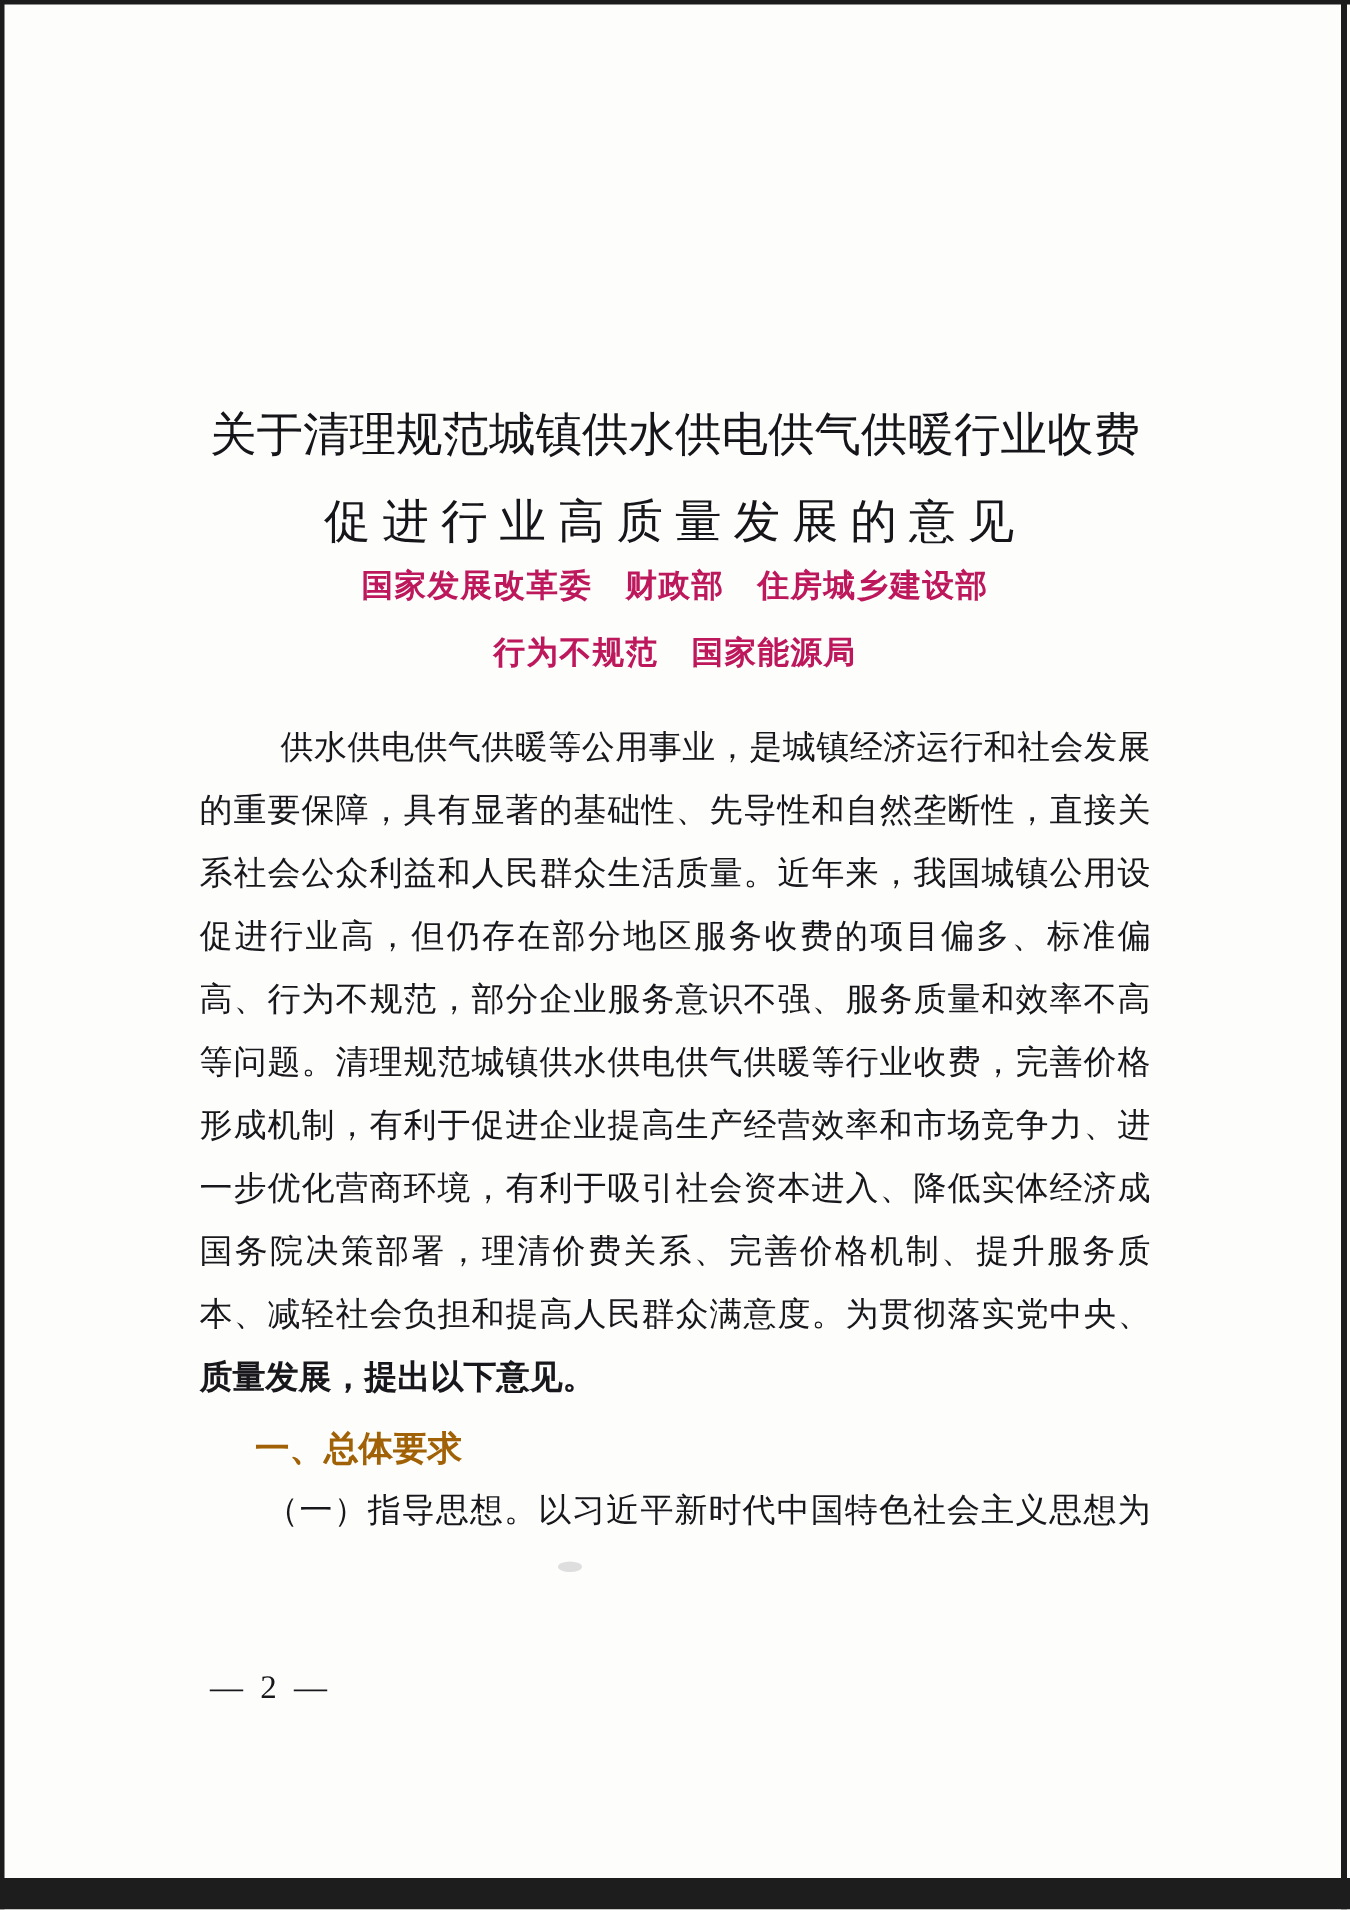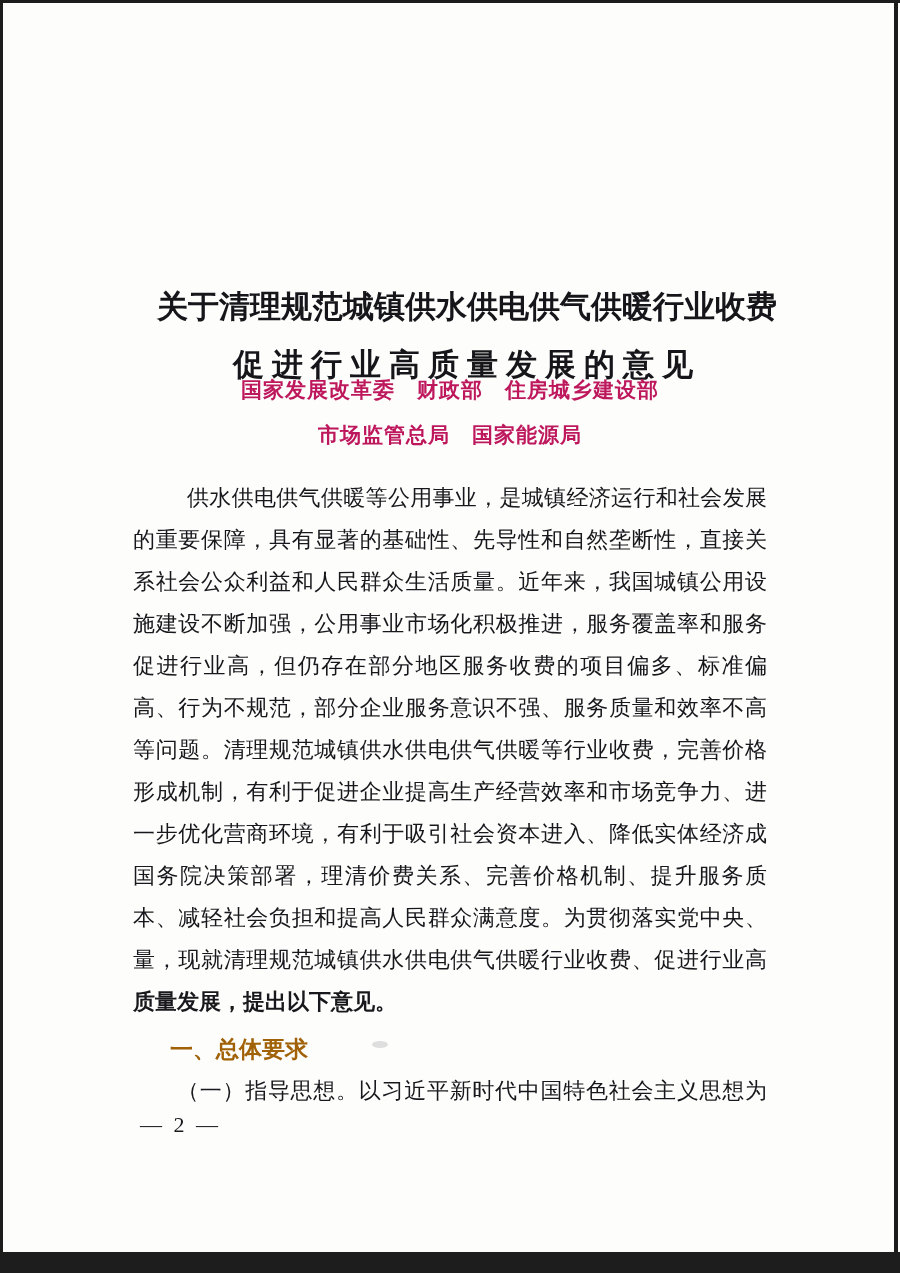--- a/index.html
+++ b/index.html
@@ -19,23 +19,23 @@
   
   .edge { position: absolute; background: #1c1c1c; }
   .edge-top    { left: 0; top: 0; width: 900px; height: 3px; }
   .edge-left   { left: 0; top: 0; width: 3px; height: 1273px; }
   .edge-right  { left: 894px; top: 0; width: 4px; height: 1273px; }
   .edge-bottom { left: 0; top: 1252px; width: 900px; height: 21px; background: #1d1d1d; }
 
   
   .doc-title {
     position: absolute; left: 133px; width: 634px;
-    margin: 17px; text-align: center;
+    margin: 0; text-align: center;
     font-family: "Liberation Sans", sans-serif;
-    font-weight: bold; font-size: 31px; color: #15151a;
+    font-weight: normal; font-size: 31px; color: #15151a;
     white-space: nowrap;
   }
   .title-l1 { top: 269px; }
   .title-l2 { top: 327px; letter-spacing: 8px; }
 
   
   .byline {
     position: absolute; left: 133px; width: 634px;
     text-align: center; font-weight: bold; font-size: 21px;
     color: #be185d; letter-spacing: 1px; white-space: nowrap;
@@ -82,35 +82,33 @@
 
   <div class="edge edge-top"></div>
   <div class="edge edge-left"></div>
   <div class="edge edge-right"></div>
   <div class="edge edge-bottom"></div>
 
   <h1 class="doc-title title-l1">关于清理规范城镇供水供电供气供暖行业收费</h1>
   <h1 class="doc-title title-l2">促进行业高质量发展的意见</h1>
 
   <div class="byline byline-1">国家发展改革委　财政部　住房城乡建设部</div>
-  <div class="byline byline-2">市场监管总局　国家能源局</div>
+  <div class="byline byline-2">行为不规范　国家能源局</div>
 
   <div class="body-text">
     <div class="bline indent">供水供电供气供暖等公用事业，是城镇经济运行和社会发展</div>
     <div class="bline">的重要保障，具有显著的基础性、先导性和自然垄断性，直接关</div>
     <div class="bline">系社会公众利益和人民群众生活质量。近年来，我国城镇公用设</div>
-    <div class="bline">施建设不断加强，公用事业市场化积极推进，服务覆盖率和服务</div>
     <div class="bline">促进行业高，但仍存在部分地区服务收费的项目偏多、标准偏</div>
     <div class="bline">高、行为不规范，部分企业服务意识不强、服务质量和效率不高</div>
     <div class="bline">等问题。清理规范城镇供水供电供气供暖等行业收费，完善价格</div>
     <div class="bline">形成机制，有利于促进企业提高生产经营效率和市场竞争力、进</div>
     <div class="bline">一步优化营商环境，有利于吸引社会资本进入、降低实体经济成</div>
     <div class="bline">国务院决策部署，理清价费关系、完善价格机制、提升服务质</div>
     <div class="bline">本、减轻社会负担和提高人民群众满意度。为贯彻落实党中央、</div>
-    <div class="bline">量，现就清理规范城镇供水供电供气供暖行业收费、促进行业高</div>
     <div class="bline para-end">质量发展，提出以下意见。</div>
 
     <div class="heading">一、总体要求</div>
     <div class="bline indent-paren">（一）指导思想。以习近平新时代中国特色社会主义思想为</div>
   </div>
 
   <div class="scan-artifact"></div>
 
   <div class="page-number">— 2 —</div>
 

